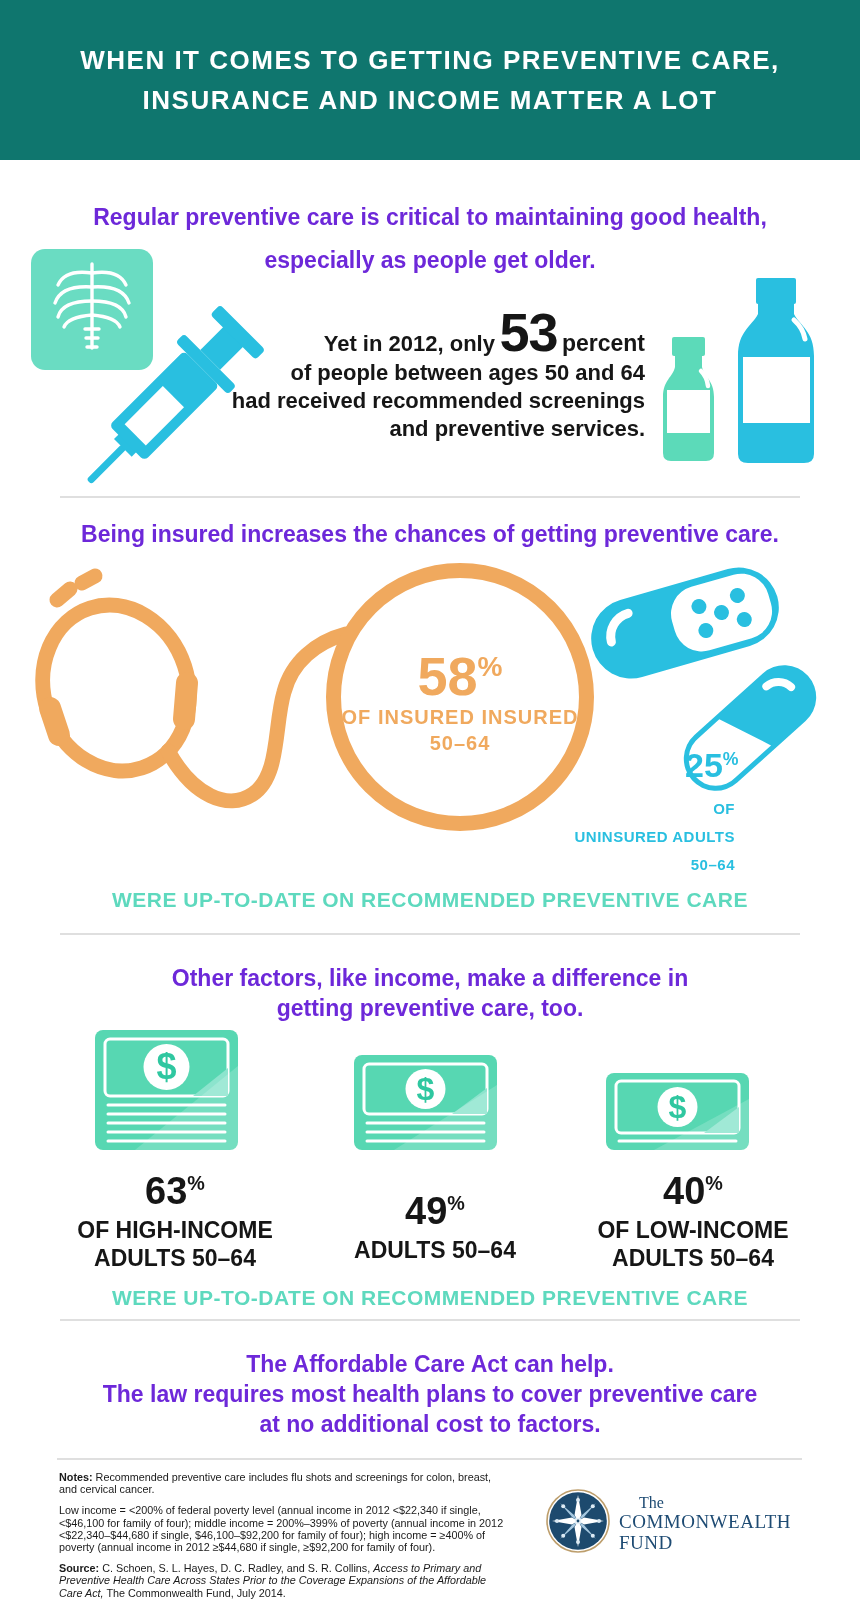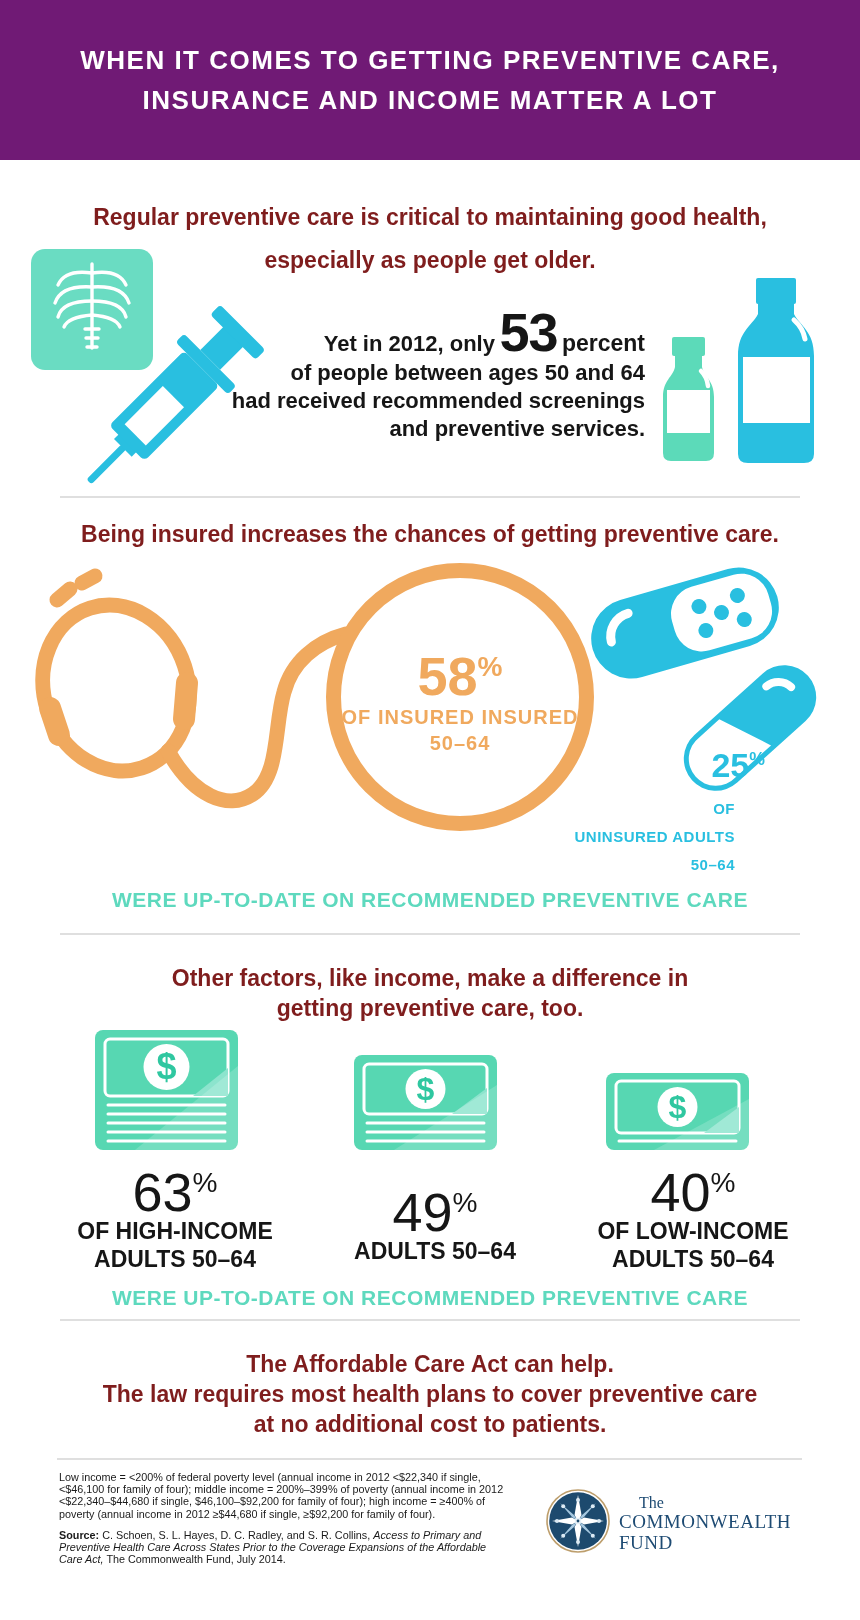--- a/index.html
+++ b/index.html
@@ -3,25 +3,25 @@
 <meta charset="utf-8">
 <style>
   html,body{margin:0;padding:0;background:#ffffff;}
   #infographic{
     position:relative;width:860px;height:1620px;background:#ffffff;overflow:hidden;
     font-family:"Liberation Sans","DejaVu Sans",sans-serif;color:#161616;
   }
   .abs{position:absolute;}
   .ctr{left:0;width:860px;text-align:center;}
   
-  .header{left:0;top:0;width:860px;height:160px;background:#701a75;}
+  .header{left:0;top:0;width:860px;height:160px;background:#0f766e;}
   .header-title{padding-top:40px;text-align:center;color:#ffffff;font-weight:700;
     font-size:26px;line-height:40px;letter-spacing:1.5px;}
   
-  .h-black{font-weight:700;font-size:23px;color:#7f1d1d;}
+  .h-black{font-weight:700;font-size:23px;color:#6d28d9;}
   .intro-heading{top:196px;line-height:43px;}
   .insured-heading{top:521px;line-height:26px;}
   .income-heading{top:963px;line-height:30px;}
   .aca{top:1349px;line-height:30px;}
   
   .intro-stat{left:215px;top:305px;width:430px;text-align:right;color:#161616;}
   .stat-prefix{font-size:22px;font-weight:600;}
   .stat-big{font-size:54px;font-weight:700;line-height:54px;letter-spacing:-1px;}
   .stat-suffix{font-size:23px;font-weight:700;}
   .stat-line{font-size:22px;line-height:28px;font-weight:700;margin-top:0px;}
@@ -30,33 +30,33 @@
   .divider{left:60px;width:740px;height:2px;background:#DFDFDF;}
   
   .big-circle{left:326px;top:563px;width:238px;height:238px;border:15px solid #F0A95E;
     border-radius:50%;display:flex;flex-direction:column;justify-content:center;
     color:#F0A95E;text-align:center;}
   .circle-value{font-size:54px;font-weight:700;line-height:56px;}
   .circle-line{font-size:20px;font-weight:700;line-height:26px;letter-spacing:1px;}
   .pct-sup{font-size:0.52em;vertical-align:super;letter-spacing:0;}
   .pill1{left:587px;top:581px;width:196px;height:84px;transform:rotate(-16deg);}
   .pill2{left:670px;top:694px;width:160px;height:68px;transform:rotate(-42deg);}
-  .capsule-value{left:685px;top:742px;width:80px;text-align:right;color:#29BFE0;
+  .capsule-value{left:685px;top:742px;width:80px;text-align:left;color:#29BFE0;
     font-size:34px;font-weight:700;line-height:34px;}
   .uninsured-label{left:435px;top:795px;width:300px;text-align:right;color:#29BFE0;
     font-size:15px;font-weight:700;line-height:28px;letter-spacing:0.5px;}
   .banner{color:#5ED9BE;font-weight:700;font-size:21px;letter-spacing:0.5px;}
   .banner1{top:888px;}
   .banner2{top:1286px;}
   
   .income-col{width:260px;text-align:center;color:#161616;}
   .col1{left:45px;top:1158px;}
   .col2{left:305px;top:1158px;margin-top:20px;}
   .col3{left:563px;top:1158px;}
-  .income-value{font-size:54px;font-weight:400;line-height:50px;}
+  .income-value{font-size:38px;font-weight:700;line-height:50px;}
   .income-label{font-size:23px;font-weight:700;line-height:28px;}
   
   .footer-divider{left:57px;top:1458px;width:745px;height:2px;background:#DFDFDF;}
   .notes{left:59px;top:1471px;width:452px;font-size:10.8px;line-height:12.2px;color:#1a1a1a;}
   .notes p{margin:0 0 9px 0;}
   .notes b{font-weight:700;}
   .notes i{font-style:italic;}
   .logo-mark{left:546px;top:1489px;width:64px;height:64px;}
   .logo-text{left:619px;top:1494px;width:220px;color:#1E4B73;
     font-family:"Liberation Serif","DejaVu Serif",serif;}
@@ -275,26 +275,27 @@
     <div class="income-label">ADULTS 50–64</div>
   </div>
 
   <div class="abs ctr banner banner2">WERE UP-TO-DATE ON RECOMMENDED PREVENTIVE CARE</div>
 
   <div class="abs divider" style="top:1319px;"></div>
 
   <div class="abs ctr h-black aca">
     <div>The Affordable Care Act can help.</div>
     <div>The law requires most health plans to cover preventive care</div>
-    <div>at no additional cost to patients.</div>
+    <div>at no additional cost to factors.</div>
   </div>
 
   <div class="abs footer-divider"></div>
 
   <div class="abs notes">
+    <p><b>Notes:</b><span> Recommended preventive care includes flu shots and screenings for colon, breast, and cervical cancer.</span></p>
     <p>Low income = &lt;200% of federal poverty level (annual income in 2012 &lt;$22,340 if single, &lt;$46,100 for family of four); middle income = 200%–399% of poverty (annual income in 2012 &lt;$22,340–$44,680 if single, $46,100–$92,200 for family of four); high income = ≥400% of poverty (annual income in 2012 ≥$44,680 if single, ≥$92,200 for family of four).</p>
     <p><b>Source:</b><span> C. Schoen, S. L. Hayes, D. C. Radley, and S. R. Collins, </span><i>Access to Primary and Preventive Health Care Across States Prior to the Coverage Expansions of the Affordable Care Act,</i><span> The Commonwealth Fund, July 2014.</span></p>
   </div>
 
   <svg class="abs logo-mark" viewBox="0 0 64 64">
     <circle cx="32" cy="32" r="31" fill="none" stroke="#BD9E6C" stroke-width="1.6"></circle>
     <circle cx="32" cy="32" r="28.8" fill="#1D4A6E"></circle>
     <g fill="#ffffff">
       <polygon points="32,6 35.5,26 32,32 28.5,26"></polygon>
       <polygon points="32,58 35.5,38 32,32 28.5,38"></polygon>

